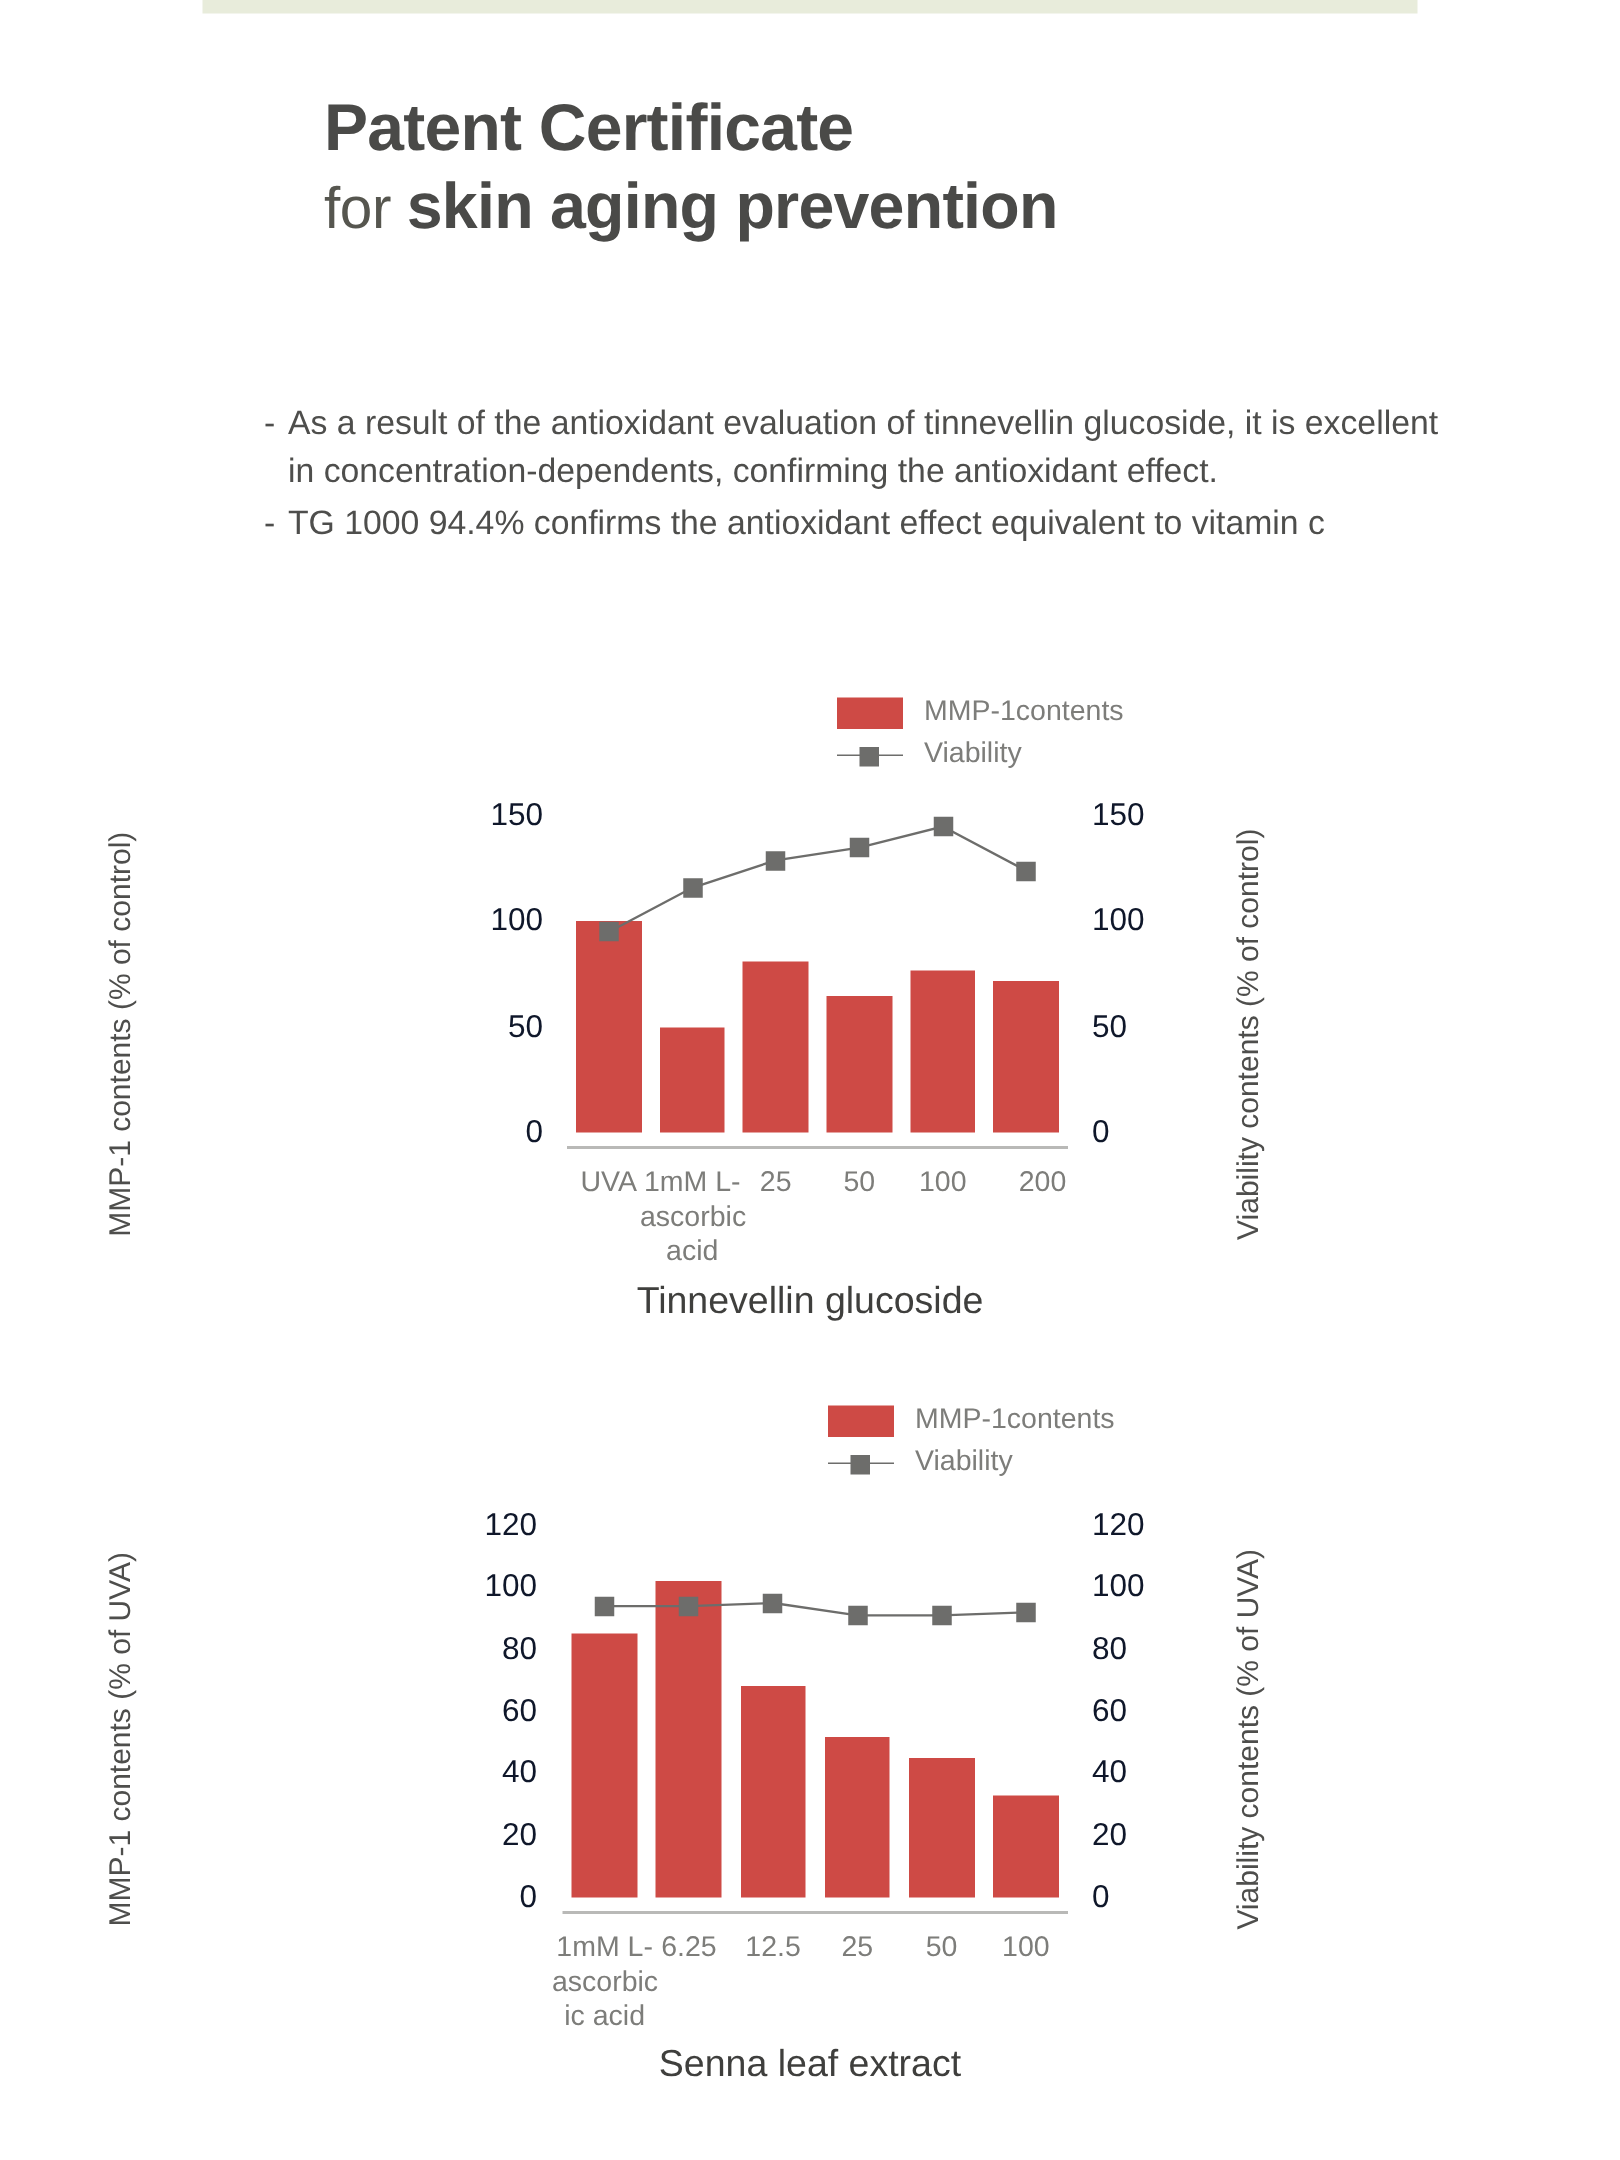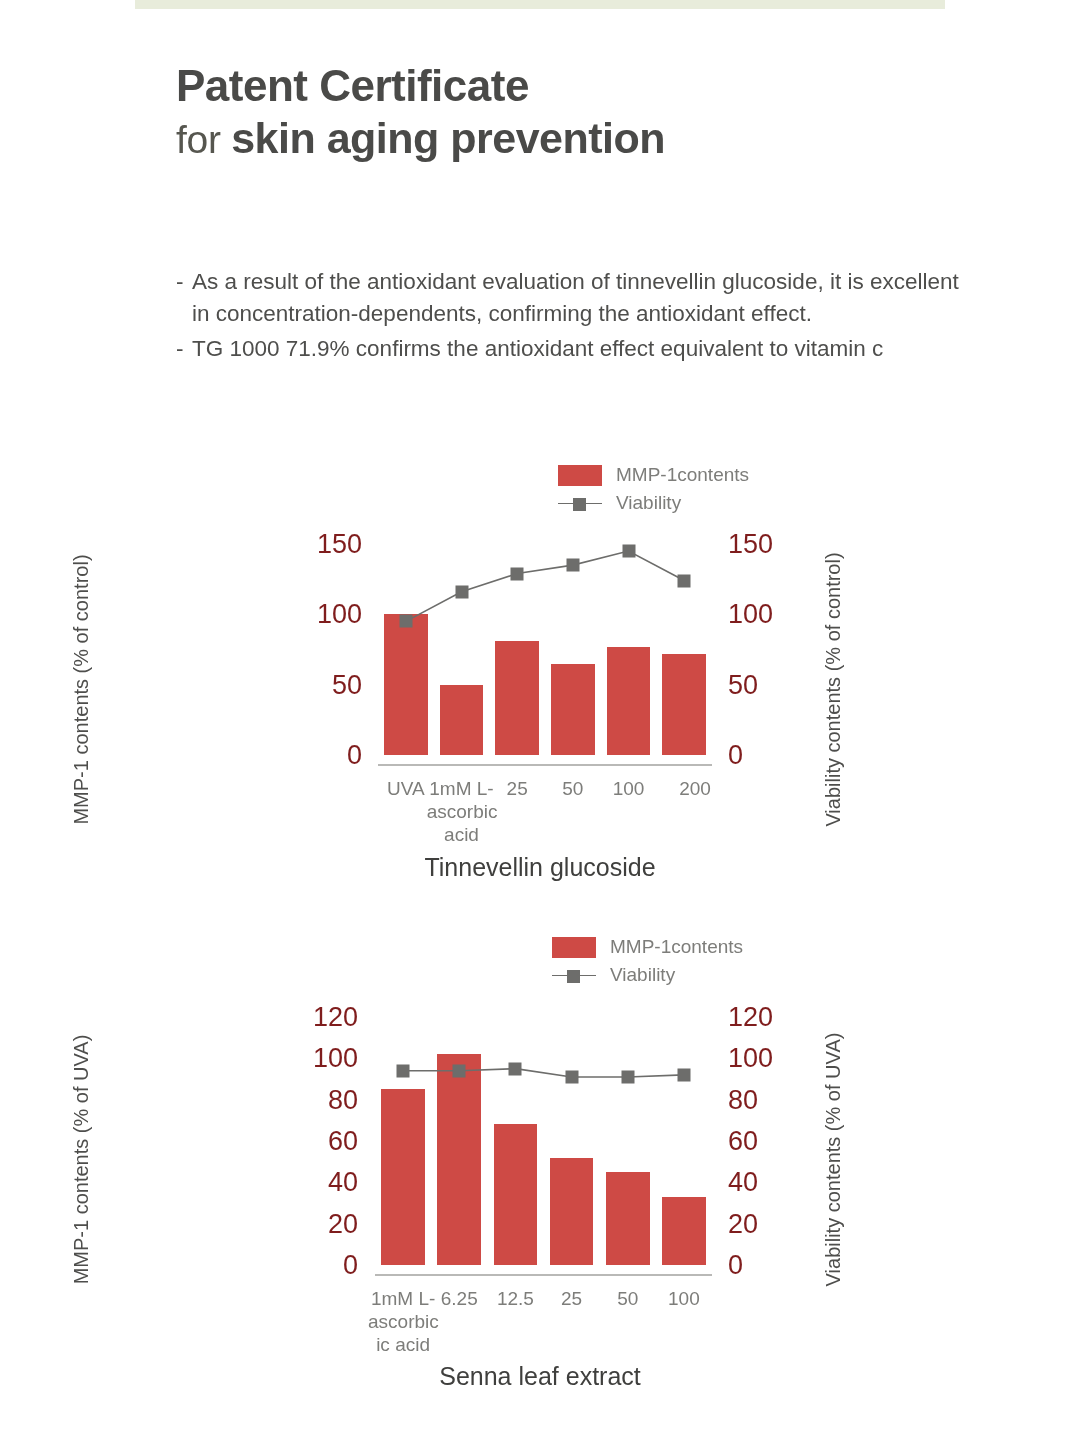--- a/index.html
+++ b/index.html
@@ -16,21 +16,21 @@
     position: absolute; left: 135px; top: 0; width: 810px; height: 9px;
     background: #e8ecdb;
   }
 
   
   .headline {
     position: absolute; left: 176px; top: 60px; width: 800px;
     color: #4a4a48;
     line-height: 1.20;
   }
-  .headline .ln { display:block; white-space: nowrap; }
+  .headline .ln { display:block; white-space: nowrap; margin-left: 40px; }
   .h-strong { font-weight: 700; font-size: 44px; letter-spacing: -0.5px; }
   .h-light  { font-weight: 400; font-size: 39px; letter-spacing: -0.3px; color:#56564f;}
   .h-bold2  { font-weight: 700; font-size: 43px; letter-spacing: -0.5px; }
   .h-bang   { font-weight: 700; font-style: italic; font-size: 43px; }
 
   
   .bullets {
     position: absolute; left: 176px; top: 266px; width: 790px;
     color: #4e4e4c;
     font-size: 22.5px;
@@ -55,21 +55,21 @@
   }
   .legend-swatch-line::after {
     content:""; position:absolute; left:15px; top:5px; width:13px; height:13px; background:#6d6d6b;
   }
   .legend-label { margin-left: 14px; white-space: nowrap; }
 
   .plot-wrap { position: absolute; }
   .axis-line { position: absolute; background: #b9b9b7; height: 1.5px; }
 
   .ytick {
-    position: absolute; font-size: 27px; color: #7f1d1d; text-align: right;
+    position: absolute; font-size: 21px; color: #0f172a; text-align: right;
     transform: translateY(-50%); white-space: nowrap;
   }
   .ytick.right { text-align: left; }
 
   .bar { position: absolute; background: #ce4a45; }
 
   .marker { position: absolute; width: 13px; height: 13px; background: #6d6d6b;
             transform: translate(-50%, -50%); }
 
   .xlabel {
@@ -101,21 +101,21 @@
     <span class="ln"><span class="h-light">for </span><span class="h-bold2">skin aging prevention</span></span>
   </div>
 
   <div class="bullets">
     <div class="bullet">
       <span class="dash">-</span>
       <span class="btxt">As a result of the antioxidant evaluation of tinnevellin glucoside, it is excellent in concentration-dependents, confirming the antioxidant effect.</span>
     </div>
     <div class="bullet">
       <span class="dash">-</span>
-      <span class="btxt">TG 1000 71.9% confirms the antioxidant effect equivalent to vitamin c</span>
+      <span class="btxt">TG 1000 94.4% confirms the antioxidant effect equivalent to vitamin c</span>
     </div>
   </div>
 
   <div class="chart-block" id="block-0" style="top:0;">
     <div class="legend" style="left:558px; top:464px;">
       <div class="legend-row">
         <span class="legend-swatch-bar"></span>
         <span class="legend-label">MMP-1contents</span>
       </div>
       <div class="legend-row">

